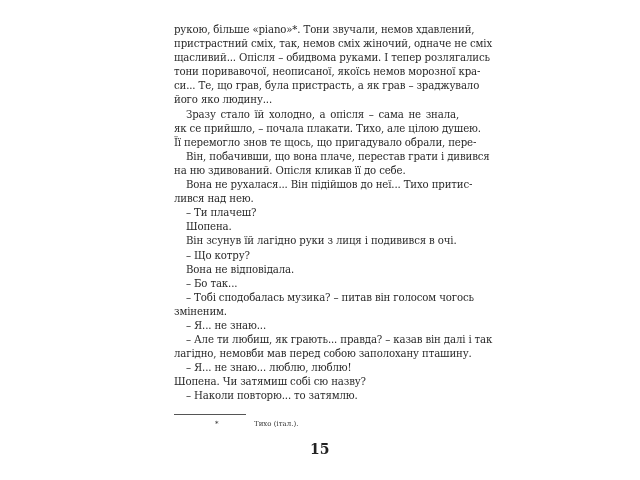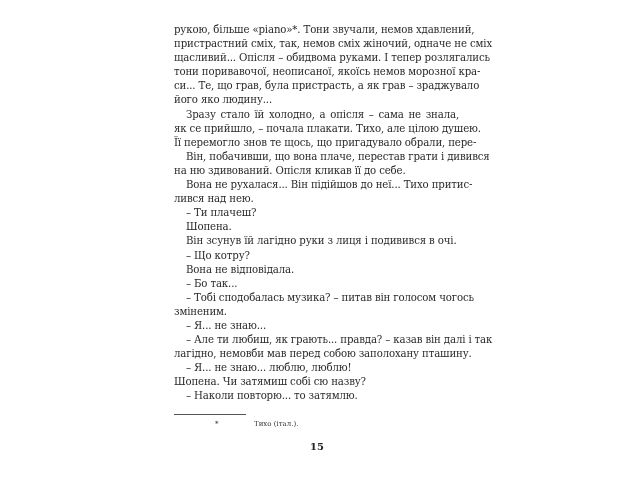--- a/index.html
+++ b/index.html
@@ -5,21 +5,21 @@
   html, body { margin:0; padding:0; }
   body { width:640px; height:480px; background:#ffffff; position:relative; overflow:hidden;
          font-family:"DejaVu Serif", serif; color:#2a2a2a; }
   .page { position:absolute; left:174px; top:23px; width:285px; }
   .line { font-size:10.2px; line-height:14.1px; height:14.1px; white-space:nowrap; text-align:justify; text-align-last:justify; letter-spacing:-0.15px; }
   .line.last { text-align-last:left; }
   .line.indent { padding-left:12px; }
   .fn-rule { position:absolute; left:174px; top:414px; width:72px; height:1px; background:#555; }
   .fn-mark { position:absolute; left:215px; top:420px; font-size:7px; color:#333; }
   .fn-text { position:absolute; left:222px; top:420px; font-size:7px; color:#333;margin-left:32px; }
-  .page-num { position:absolute; left:310px; top:441px; font-size:10px; font-weight:bold; color:#222; }
+  .page-num { position:absolute; left:310px; top:441px; font-size:14px; font-weight:bold; color:#222; }
 </style>
 </head>
 <body>
 
 <div class="page">
   <div class="line">рукою, більше «piano»*. Тони звучали, немов хдавлений,</div>
   <div class="line">пристрастний сміх, так, немов сміх жіночий, одначе не сміх</div>
   <div class="line">щасливий... Опісля – обидвома руками. І тепер розлягались</div>
   <div class="line">тони поривавочої, неописаної, якоїсь немов морозної кра-</div>
   <div class="line">си... Те, що грав, була пристрасть, а як грав – зраджувало</div>

